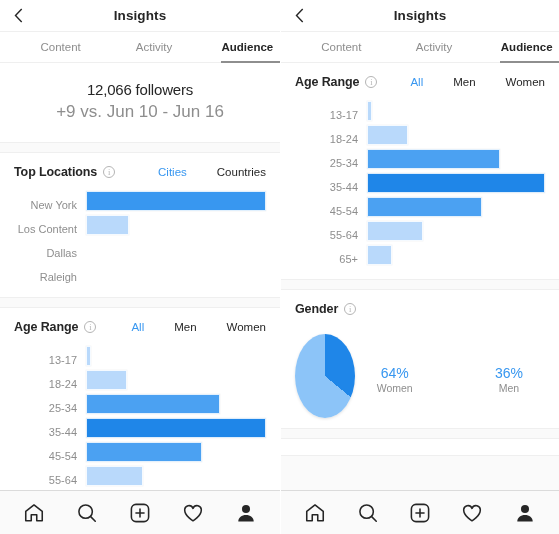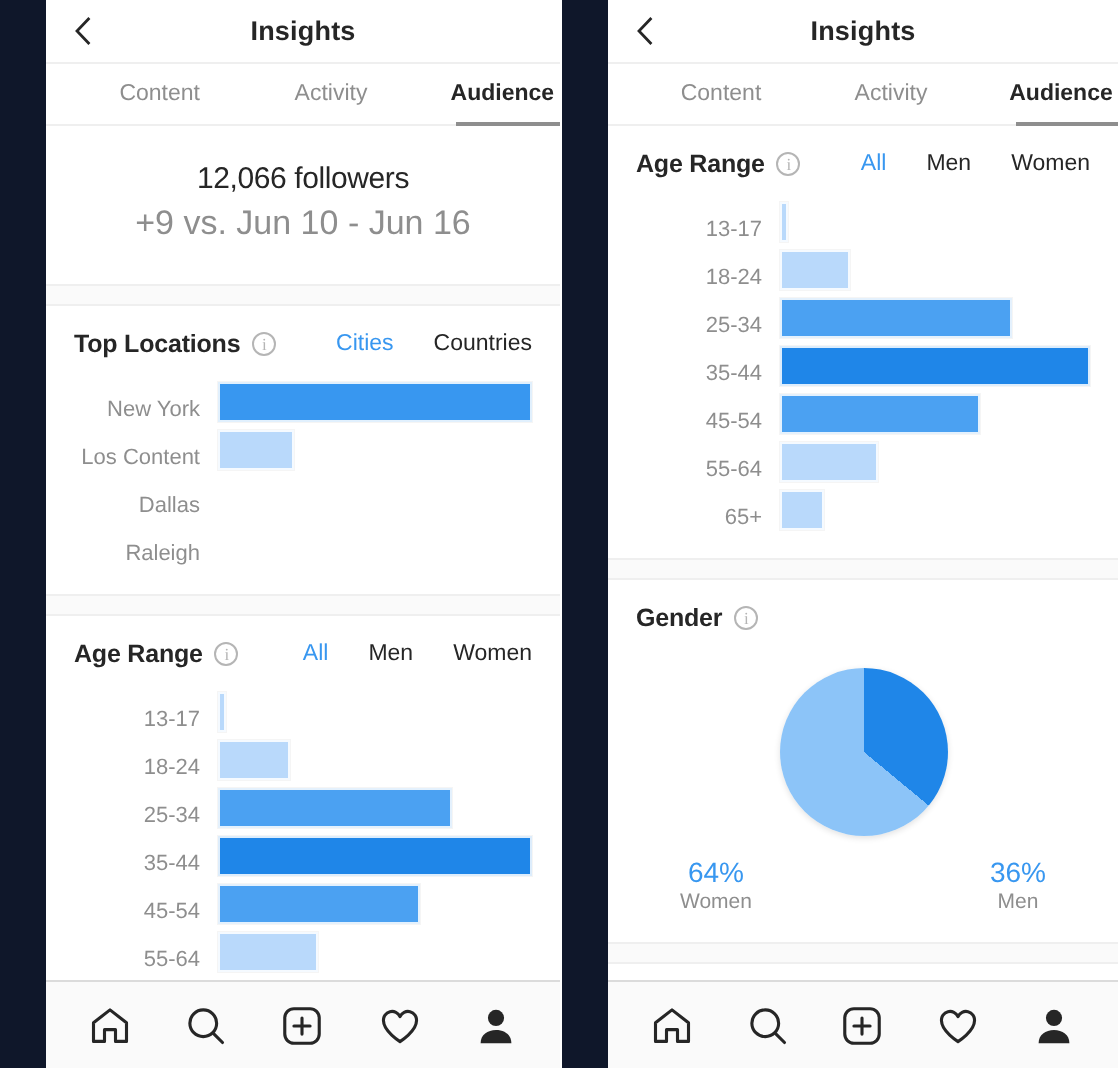--- a/index.html
+++ b/index.html
@@ -9,21 +9,20 @@
     background: #ffffff;
     overflow: hidden;
   }
   .screens { display: flex; width: 559px; height: 534px; }
   .phone {
     position: relative;
     width: 280px; height: 534px;
     background: #0f172a;
     display: flex; flex-direction: column;
     overflow: hidden;
-    padding-left: 23px;
   }
   .phone.right { width: 279px; border-left: 1px solid #ffffff; }
 
   
   .navbar {
     height: 32px; flex: 0 0 32px;
     background: #ffffff;
     display: flex; align-items: center;
     position: relative;
     border-bottom: 1px solid #efefef;
@@ -96,21 +95,21 @@
   .info-icon {
     margin-left: 6px;
     width: 12px; height: 12px;
     border: 1px solid #b5b5b5; border-radius: 50%;
     color: #b5b5b5; font-size: 8.5px;
     display: flex; align-items: center; justify-content: center;
     font-family: "Liberation Serif", serif;
     line-height: 1;
   }
   .seg {
-    margin-left: auto; display: flex; gap: 20px;
+    margin-left: auto; display: flex; gap: 30px;
   }
   .seg-item { font-size: 11.5px; color: #262626; }
   .seg-item.active { color: #3897f0; }
 
   
   .bars { padding: 8px 0 14px; }
   .bar-row {
     display: flex; align-items: flex-end;
     height: 20px; margin-bottom: 4px;
   }
@@ -122,21 +121,21 @@
   .bar-track { flex: 1; height: 100%; position: relative; }
   .bar {
     height: 100%;
     border: 1px solid rgba(255,255,255,.85);
     box-shadow: 0 0 0 .5px rgba(0,0,0,.04);
   }
 
   
   .pie-wrap {
     padding: 14px 0 10px;
-    display: flex; flex-direction: column; align-items: center;
+    display: flex; flex-direction: row; align-items: center;
   }
   .pie {
     width: 84px; height: 84px; border-radius: 50%;
     box-shadow: 0 1px 3px rgba(0,0,0,.12);
   }
   .pie-legend {
     width: 100%;
     display: flex; justify-content: space-between;
     padding: 10px 22px 4px;
   }

